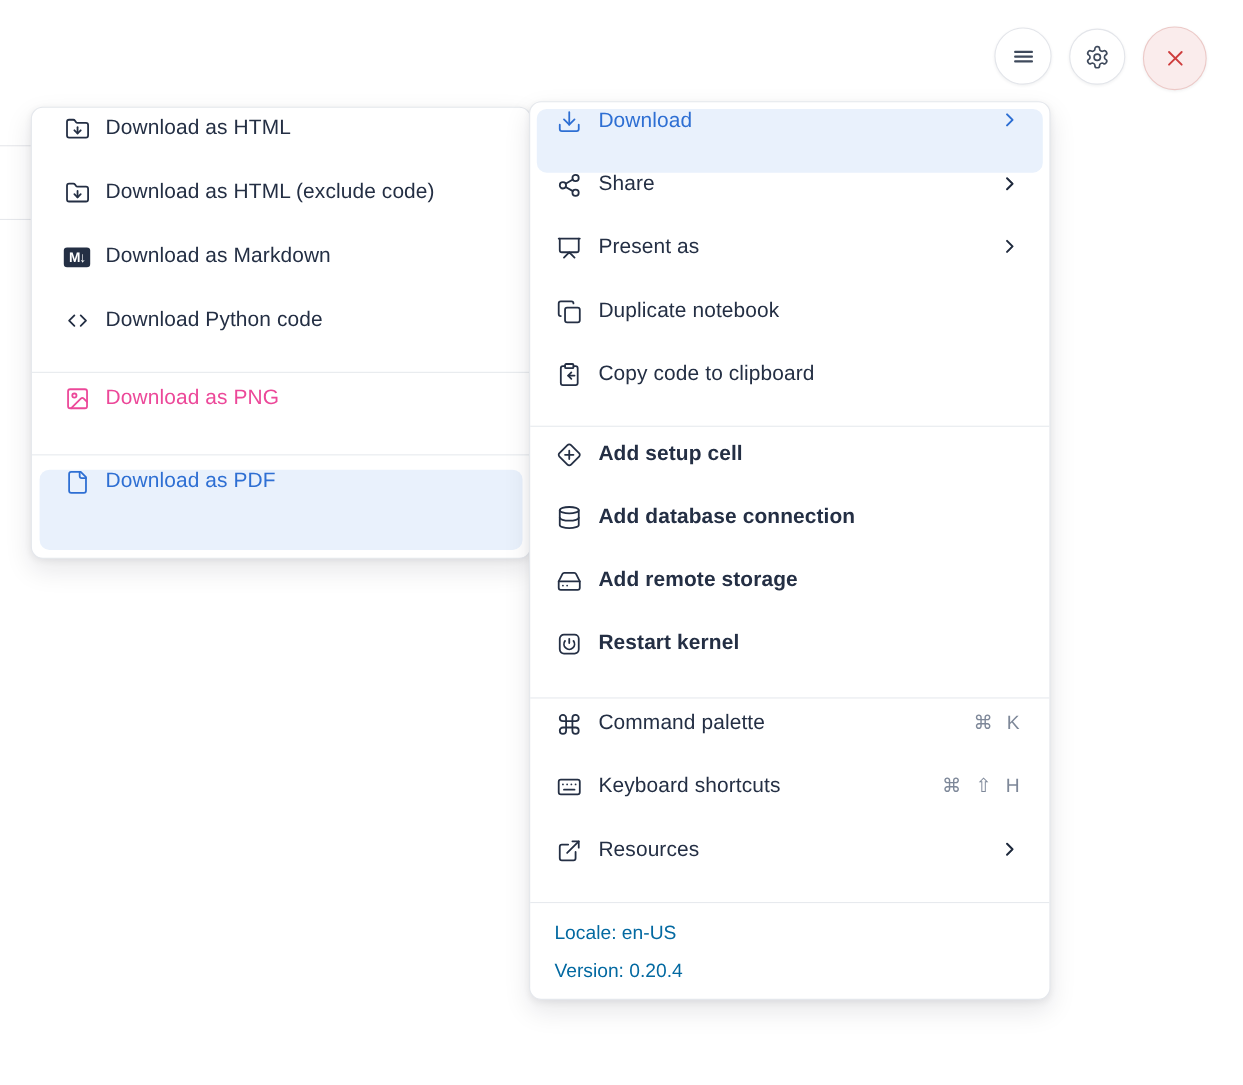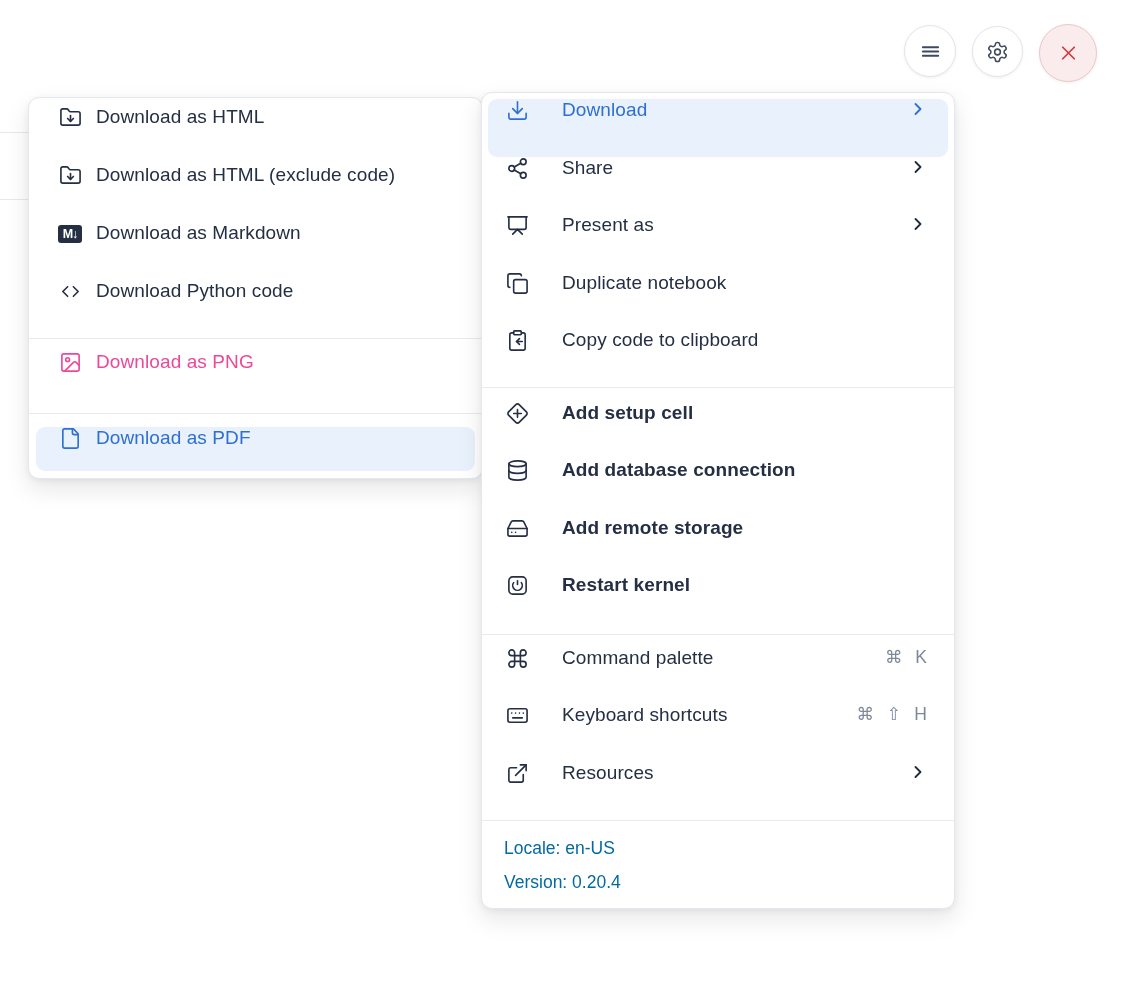--- a/index.html
+++ b/index.html
@@ -36,41 +36,41 @@
     box-shadow:0 10px 24px rgba(16,24,40,.10), 0 2px 6px rgba(16,24,40,.06);
   }
   .submenu  { left:28px;  top:97px; width:455px; padding:8px 0 7px; z-index:1; }
   .mainmenu { left:481px; top:92px; width:474px; padding-top:6px; z-index:2; }
 
   .menu-item {
     display:flex; align-items:flex-start; white-space:nowrap;
     font-size:19px; letter-spacing:.1px; color:#242f44; cursor:pointer;
   }
   .sub-item  { height:58px; padding:0 16px 0 30px; gap:14px; }
-  .main-item { height:57.5px; padding:0 26px 0 24px; gap:33px; }
+  .main-item { height:57.5px; padding:0 26px 0 24px; gap:15px; }
 
   .icon { width:23px; height:23px; flex:none; display:flex; align-items:center; justify-content:center; }
   .icon svg { width:23px; height:23px; }
   .label { flex:1 1 auto; overflow:hidden; }
 
   .chevron { width:20px; height:20px; flex:none; display:flex; color:#1f2a3d; }
   .chevron svg { width:20px; height:20px; }
 
   .shortcut { flex:none; color:#7e8899; font-size:17.5px; word-spacing:6px; letter-spacing:1px; }
 
   .sep { height:1px; background:#e7eaee; }
 
   
   .sub-group-png { padding:12px 0 4px; }
   .sub-group-pdf { padding:13px 0 0; }
 
   .sub-item.disabled { color:#ec4899; cursor:default; }
 
   .sub-item.hl {
-    height:44px; margin:0 7px; padding:0 16px 0 23px;
+    height:73px; margin:0 7px; padding:0 16px 0 23px;
     background:#e9f1fc; border-radius:9px; color:#2e6fd3;
   }
   .main-item.hl {
     margin:0 6px; padding:0 20px 0 18px;
     background:#e9f1fc; border-radius:9px; color:#2e6fd3;
   }
   .main-item.hl .chevron { color:#2e6fd3; }
 
   
   .main-group-2 { padding:14px 0 2px;font-weight:bold; }

